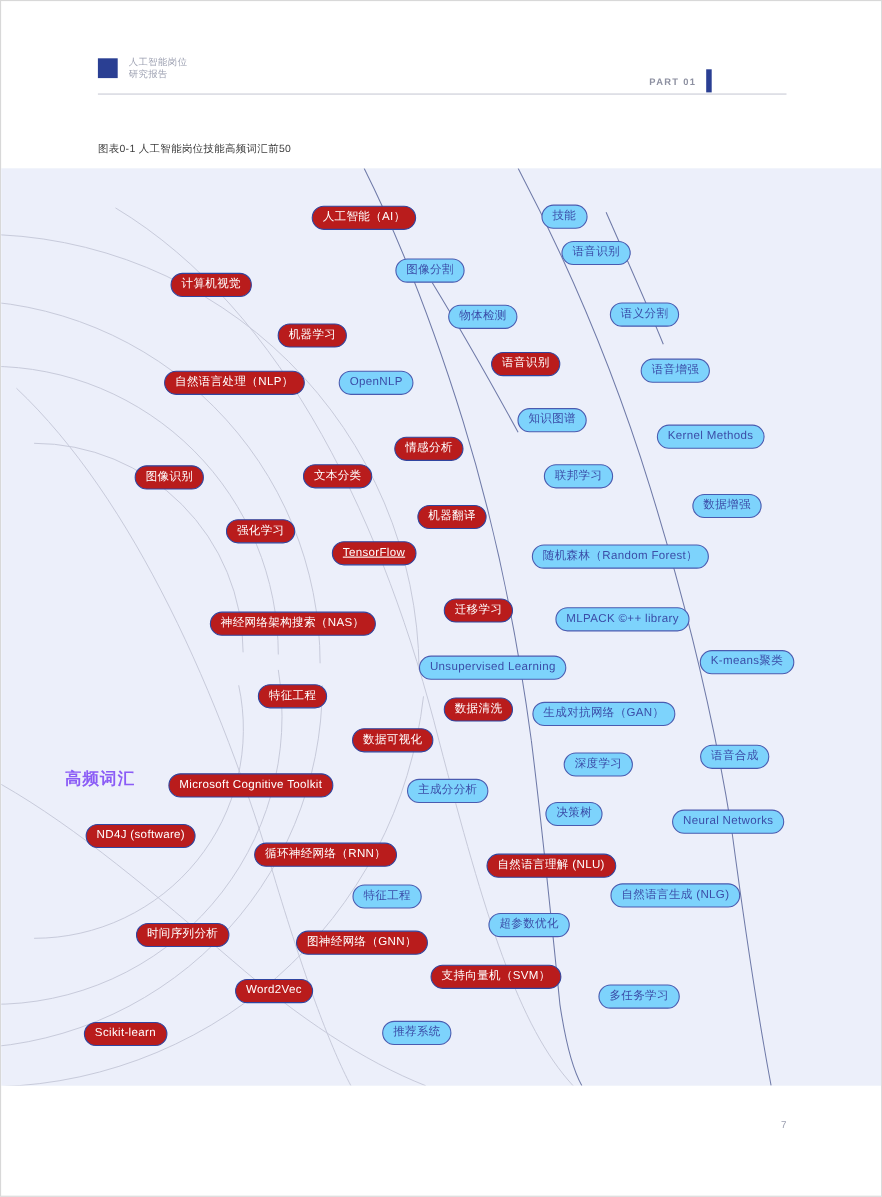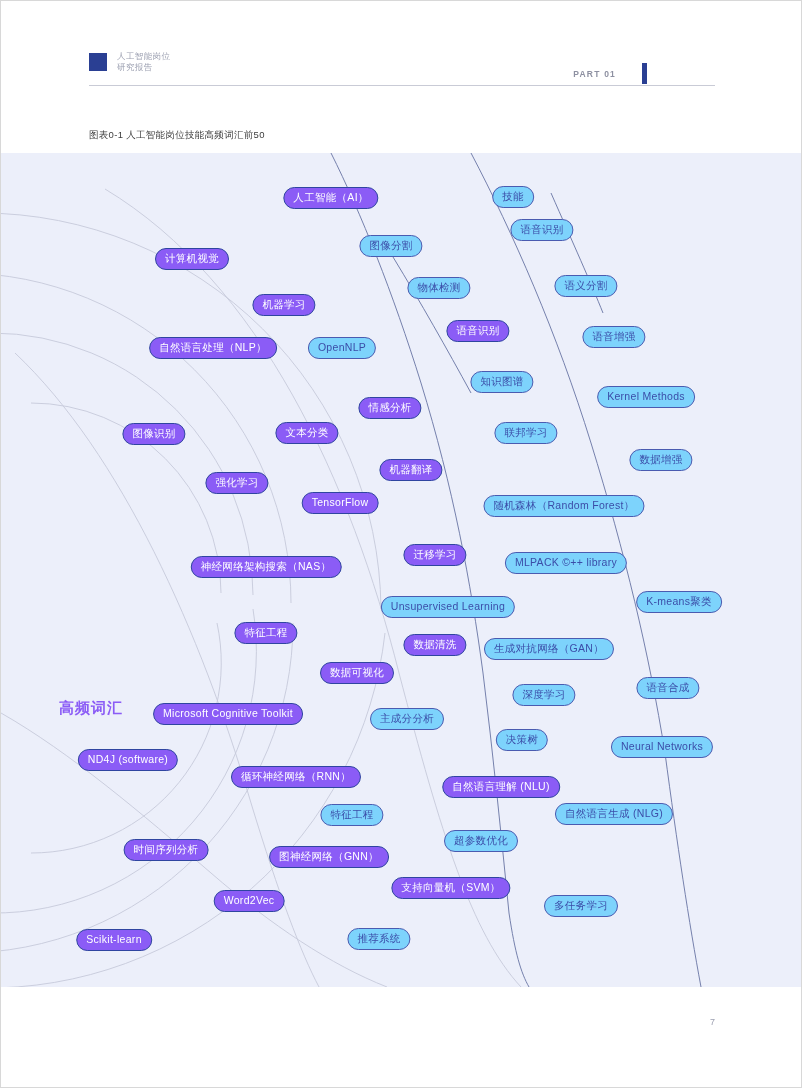--- a/index.html
+++ b/index.html
@@ -24,21 +24,21 @@
     width:18px;height:18px;background:#2a3f93;flex:0 0 auto;
   }
   .hdr-text{
     font-size:8.5px;line-height:11px;color:#9b9fb0;letter-spacing:.4px;
   }
   .hdr-text div{white-space:nowrap;}
   .hdr-line{
     position:absolute;left:88px;top:84px;width:626px;height:1px;background:#c9cbd6;
   }
   .hdr-part{
-    position:absolute;right:88px;top:62px;display:flex;align-items:center;gap:26px;
+    position:absolute;right:88px;top:62px;display:flex;align-items:center;gap:9px;
   }
   .hdr-part-label{
     font-size:8.5px;color:#8d90a1;letter-spacing:1.2px;font-weight:bold;
   }
   .hdr-part-bar{
     width:5px;height:21px;background:#2a3f93;display:block;
   }
 
   
   .fig-caption{
@@ -69,21 +69,21 @@
     transform:translate(-50%,-50%);
     white-space:nowrap;
     border-radius:999px;
     font-size:10.5px;
     letter-spacing:.3px;
     padding:3px 9px 4px 9px;
     line-height:13px;
     box-sizing:border-box;
   }
   .node.filled{
-    background:#8b5cf6;color:#ffffff;border:1px solid #2f45a0;
+    background:#b91c1c;color:#ffffff;border:1px solid #2f45a0;
   }
   .node.outline{
     background:#7dd3fc;color:#3b4da8;border:1px solid #4a5bb0;
   }
 
   
   .page-num{
     position:absolute;right:86px;top:1016px;
     font-size:9px;color:#9b9fb0;
   }
@@ -153,21 +153,21 @@
       <div class="node outline" style="left: 341px; top: 195px;">OpenNLP</div>
       <div class="node outline" style="left: 501px; top: 229px;">知识图谱</div>
       <div class="node outline" style="left: 645px; top: 244px;">Kernel Methods</div>
       <div class="node filled" style="left: 389px; top: 255px;">情感分析</div>
       <div class="node outline" style="left: 525px; top: 280px;">联邦学习</div>
       <div class="node filled" style="left: 153px; top: 281px;">图像识别</div>
       <div class="node filled" style="left: 306px; top: 280px;">文本分类</div>
       <div class="node outline" style="left: 660px; top: 307px;">数据增强</div>
       <div class="node filled" style="left: 410px; top: 317px;">机器翻译</div>
       <div class="node filled" style="left: 236px; top: 330px; text-align: right;">强化学习</div>
-      <div class="node filled" style="left: 339px; top: 350px;">TensorFlow</div>
+      <div class="node filled" style="left: 339px; top: 350px; text-decoration: underline;">TensorFlow</div>
       <div class="node outline" style="left: 563px; top: 353px;">随机森林（Random Forest）</div>
       <div class="node filled" style="left: 434px; top: 402px;">迁移学习</div>
       <div class="node outline" style="left: 565px; top: 410px;">MLPACK ©++ library</div>
       <div class="node filled" style="left: 265px; top: 414px;">神经网络架构搜索（NAS）</div>
       <div class="node outline" style="left: 447px; top: 454px;">Unsupervised Learning</div>
       <div class="node outline" style="left: 678px; top: 449px;">K-means聚类</div>
       <div class="node filled" style="left: 265px; top: 480px;">特征工程</div>
       <div class="node filled" style="left: 434px; top: 492px;">数据清洗</div>
       <div class="node outline" style="left: 548px; top: 496px;">生成对抗网络（GAN）</div>
       <div class="node filled" style="left: 356px; top: 520px;">数据可视化</div>

